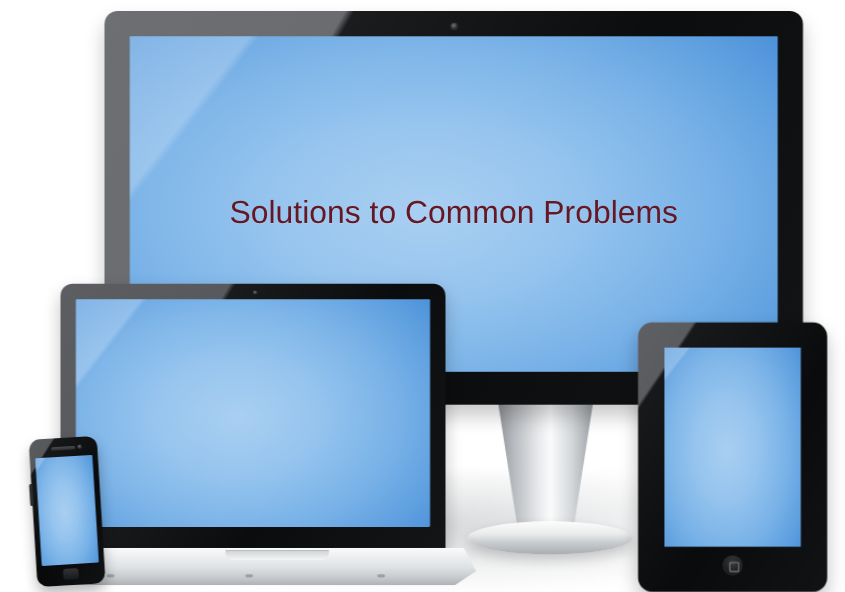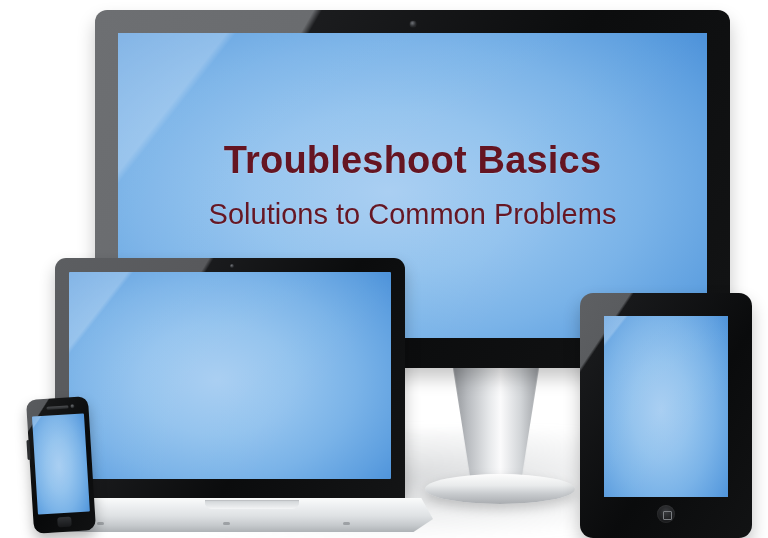--- a/index.html
+++ b/index.html
@@ -336,21 +336,20 @@
 
   <div class="floor-shadow"></div>
 
   <div id="monitor-neck"></div>
   <div id="monitor-base"></div>
 
   <div id="monitor">
     <div id="monitor-cam"></div>
     <div id="monitor-screen" class="screen"></div>
     <div id="slide-text">
-      <div id="slide-title">Troubleshoot Basics</div>
       <div id="slide-subtitle">Solutions to Common Problems</div>
     </div>
   </div>
 
   <div id="tablet">
     <div id="tablet-screen" class="screen"></div>
     <div id="tablet-home"></div>
   </div>
 
   <div id="laptop">

